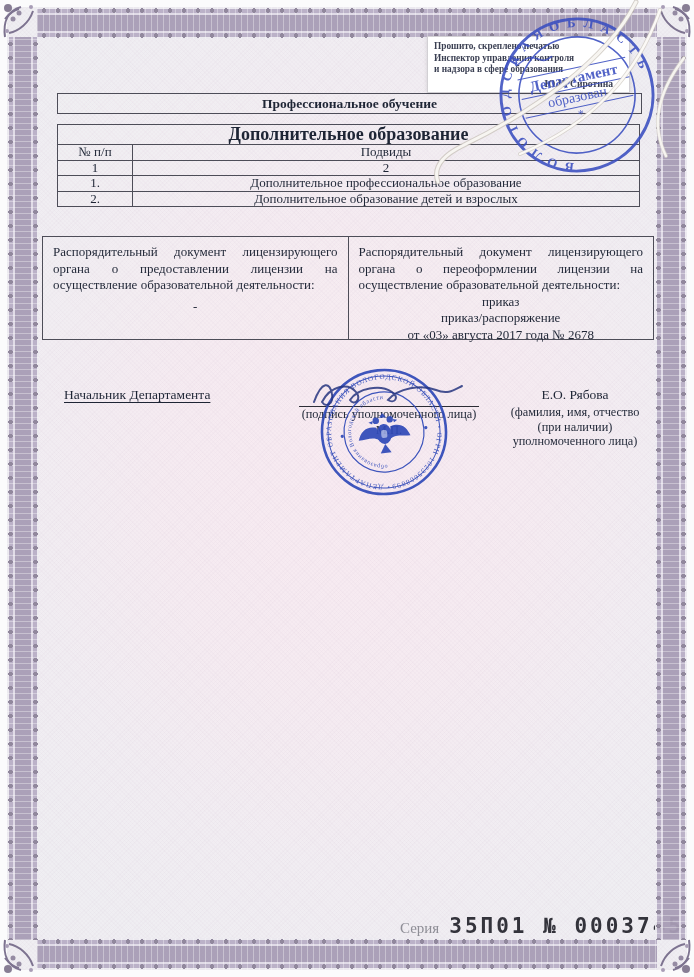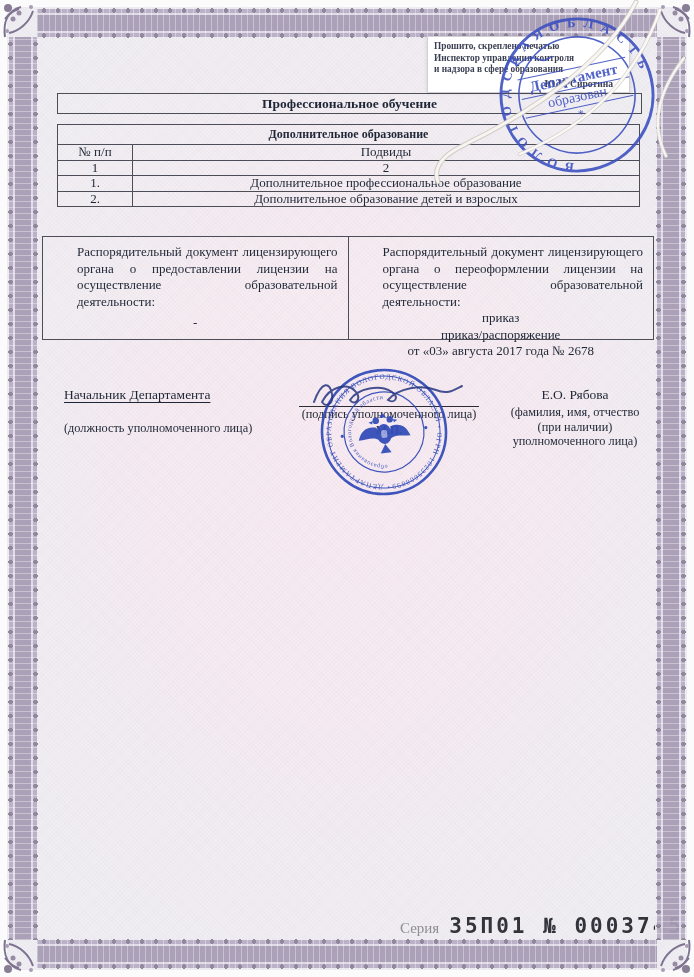--- a/index.html
+++ b/index.html
@@ -44,27 +44,27 @@
   .corner.tl{top:-6px;left:-6px;}
   .corner.tr{top:-6px;right:-6px;transform:scaleX(-1);}
   .corner.bl{bottom:-6px;left:-6px;transform:scaleY(-1);}
   .corner.br{bottom:-6px;right:-6px;transform:scale(-1,-1);}
   
   .tbl{position:absolute;border:1px solid #4d4d58;background:rgba(255,255,255,.06);}
   .tbl-title{font-weight:bold;text-align:center;font-size:13.5px;line-height:19px;}
   #tbl-prof{left:57px;top:93px;width:583px;height:19px;}
   #tbl-add{left:57px;top:124px;width:583px;border-collapse:collapse;}
   #tbl-add td{border:1px solid #4d4d58;font-size:13px;line-height:14.5px;padding:0 3px;text-align:center;vertical-align:middle;}
-  #tbl-add td.title-cell{font-weight:bold;font-size:12px;line-height:19px;}
+  #tbl-add td.title-cell{font-weight:bold;font-size:18px;line-height:19px;}
   #tbl-add td.c-num{width:68px;margin-top:34px;}
   
   .orders{position:absolute;left:42px;top:236px;width:610px;height:102px;border:1px solid #4d4d58;display:flex;background:rgba(255,255,255,.05);}
   .orders .cell{flex:1;padding:7px 10px 4px 10px;font-size:13px;line-height:16.5px;}
   .orders .cell.left{border-right:1px solid #4d4d58;}
-  .orders .para{text-align:justify;margin-left:24px;}
+  .orders .para{text-align:justify;}
   .orders .dash{text-align:center;margin-top:5px;}
   .orders .order-name{text-align:center;text-underline-offset:2px;}
   .orders .order-sub{text-align:center;}
   .orders .order-date{text-align:center;}
   
   .sig{position:absolute;top:387px;font-size:13.5px;}
   .sig .caption{font-size:12.3px;line-height:14.5px;}
   #sig-left{left:64px;width:235px;}
   #sig-left .pos{text-decoration:underline;text-underline-offset:3px;margin-bottom:18px;}
   #sig-mid{left:299px;width:180px;text-align:center;}
@@ -193,21 +193,20 @@
   <div class="cell">
     <div class="para">Распорядительный документ лицензирующего органа о переоформлении лицензии на осуществление образовательной деятельности:</div>
     <div class="order-name">приказ</div>
     <div class="order-sub">приказ/распоряжение</div>
     <div class="order-date">от «03» августа 2017 года № 2678</div>
   </div>
 </div>
 
 <div class="sig" id="sig-left">
   <div class="pos">Начальник Департамента</div>
-  <div class="caption">(должность уполномоченного лица)</div>
 </div>
 <div class="sig" id="sig-mid">
   <div class="line"></div>
   <div class="caption">(подпись уполномоченного лица)</div>
   <div class="mp">М.П.</div>
 </div>
 <div class="sig" id="sig-right">
   <div class="name">Е.О. Рябова</div>
   <div class="caption">(фамилия, имя, отчество</div>
   <div class="caption">(при наличии)</div>

